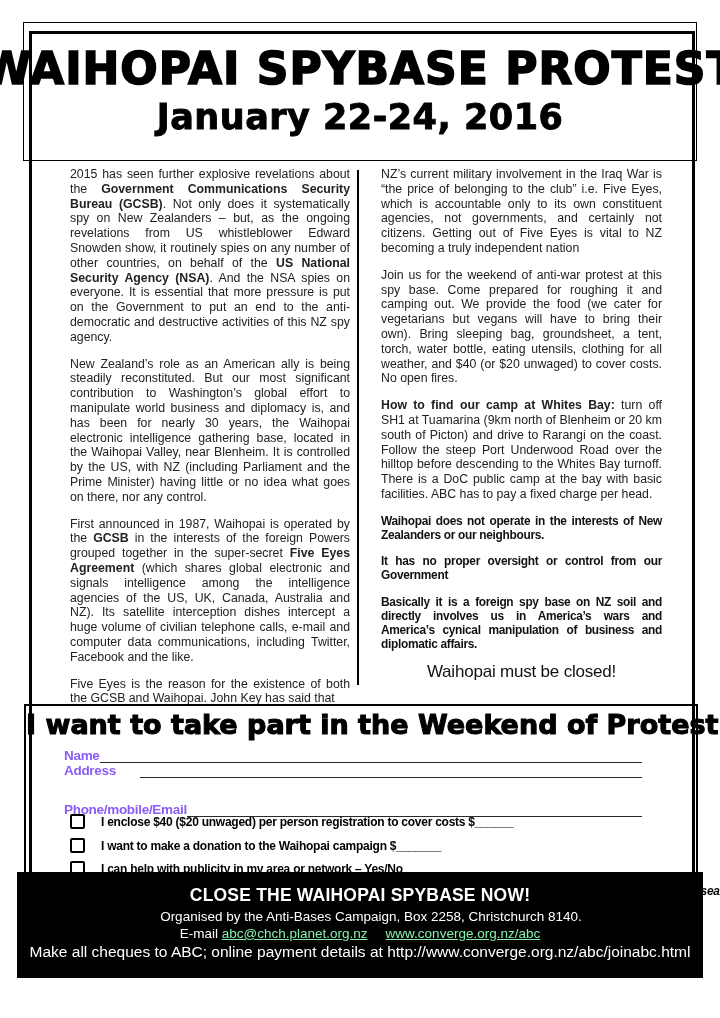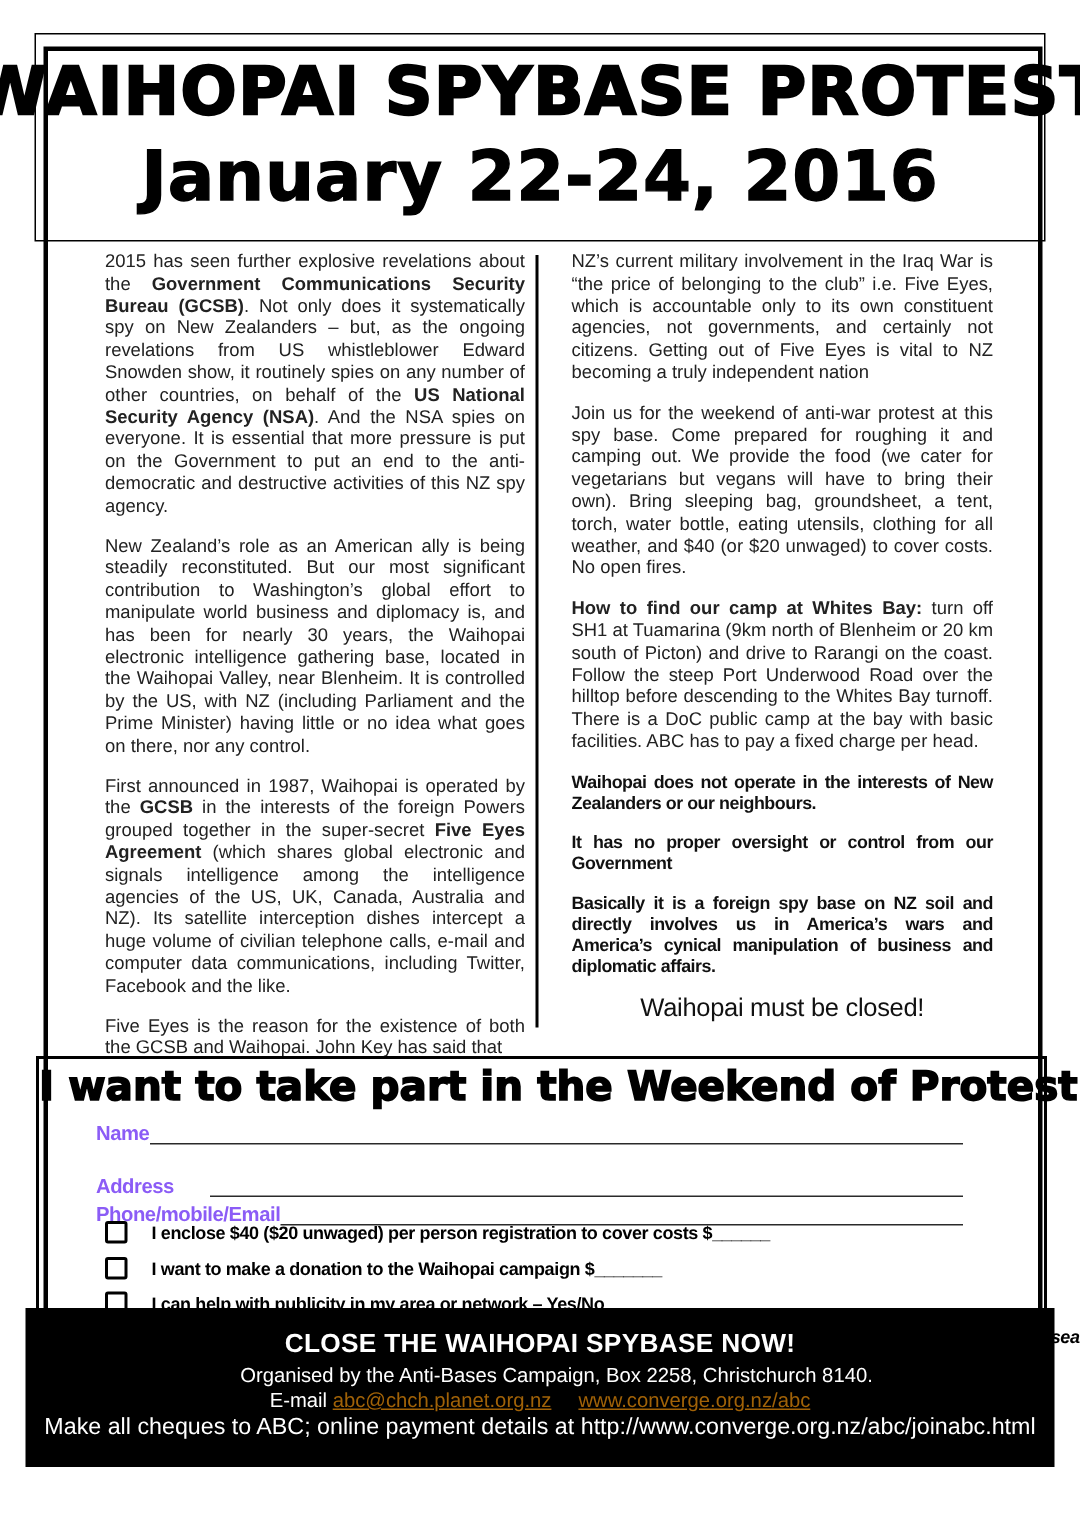--- a/index.html
+++ b/index.html
@@ -14,21 +14,21 @@
   
   .header-box { position:absolute; left:23px; top:22px; width:672px; height:137px;
     border:1px solid #000; display:flex; flex-direction:column; align-items:center; justify-content:center; }
   .thick-frame { position:absolute; left:29px; top:31px; width:660px; height:866px;
     border:3px solid #000; }
   .col-divider { position:absolute; left:357px; top:170px; width:2px; height:515px; background:#000; }
 
   
   .display { font-family:"DejaVu Sans", sans-serif; font-weight:800; color:#000; }
   .main-title { font-size:44px; letter-spacing:1px; line-height:1.05; -webkit-text-stroke:1.6px #000; white-space:nowrap; }
-  .date-line  { font-size:46px; letter-spacing:0.5px; margin-top:4px; -webkit-text-stroke:0.9px #000; white-space:nowrap; }
+  .date-line  { font-size:35px; letter-spacing:0.5px; margin-top:4px; -webkit-text-stroke:0.9px #000; white-space:nowrap; }
 
   
   .col { position:absolute; top:167px; font-size:12.3px; line-height:14.8px; text-align:justify; color:#222; }
   .col-left  { left:70px;  width:280px; }
   .col-right { left:381px; width:281px; }
   .col p { margin:0 0 12px 0; }
   .bold-para { font-weight:bold; font-size:11.9px; line-height:14.2px; letter-spacing:-0.3px; color:#111; margin:0 0 12px 0; text-align:justify; }
   .closing-line { font-size:17px; text-align:center; letter-spacing:-0.2px; margin-top:14px; color:#111; }
 
   
@@ -43,21 +43,21 @@
   .chk { width:11px; height:11px; border:2.6px solid #000; border-radius:2px; margin-right:16px; flex:none; background:#fff; }
   .chk-label { font-weight:bold; font-size:12px; letter-spacing:-0.25px; color:#000; white-space:nowrap; }
 
   
   .footer { position:absolute; left:17px; top:872px; width:686px; height:106px; background:#000;
     color:#fff; text-align:center; }
   .footer-headline { padding-top:13px; font-weight:bold; font-size:17.5px; letter-spacing:0.2px; }
   .footer-line1 { font-size:13.5px; margin-top:3px;padding-left:22px; }
   .footer-line2 { font-size:13.5px; margin-top:2px; }
   .footer-line3 { font-size:15.5px; margin-top:2px; }
-  .flink { color:#a16207; text-decoration:underline; cursor:pointer; }
+  .flink { color:#86efac; text-decoration:underline; cursor:pointer; }
   .link-gap { display:inline-block; width:18px; }
 </style>
 </head>
 <body>
 
 <div class="page">
 
   <div class="thick-frame"></div>
 
   <div class="header-box">
@@ -84,21 +84,21 @@
     <div class="closing-line">Waihopai must be closed!</div>
   </div>
 
   <div class="form-box">
     <div class="display form-title">I want to take part in the Weekend of Protest</div>
 
     <div class="field-row" style="top:42px;">
       <span class="field-label">Name</span>
       <span class="field-line"></span>
     </div>
-    <div class="field-row" style="top:77px;gap:24px;">
+    <div class="field-row" style="top:57px;gap:24px;">
       <span class="field-label">Address</span>
       <span class="field-line"></span>
     </div>
     <div class="field-row" style="top:96px;">
       <span class="field-label">Phone/mobile/Email</span>
       <span class="field-line"></span>
     </div>
 
     <div class="chk-row" style="top:108px;">
       <span class="chk"></span>

